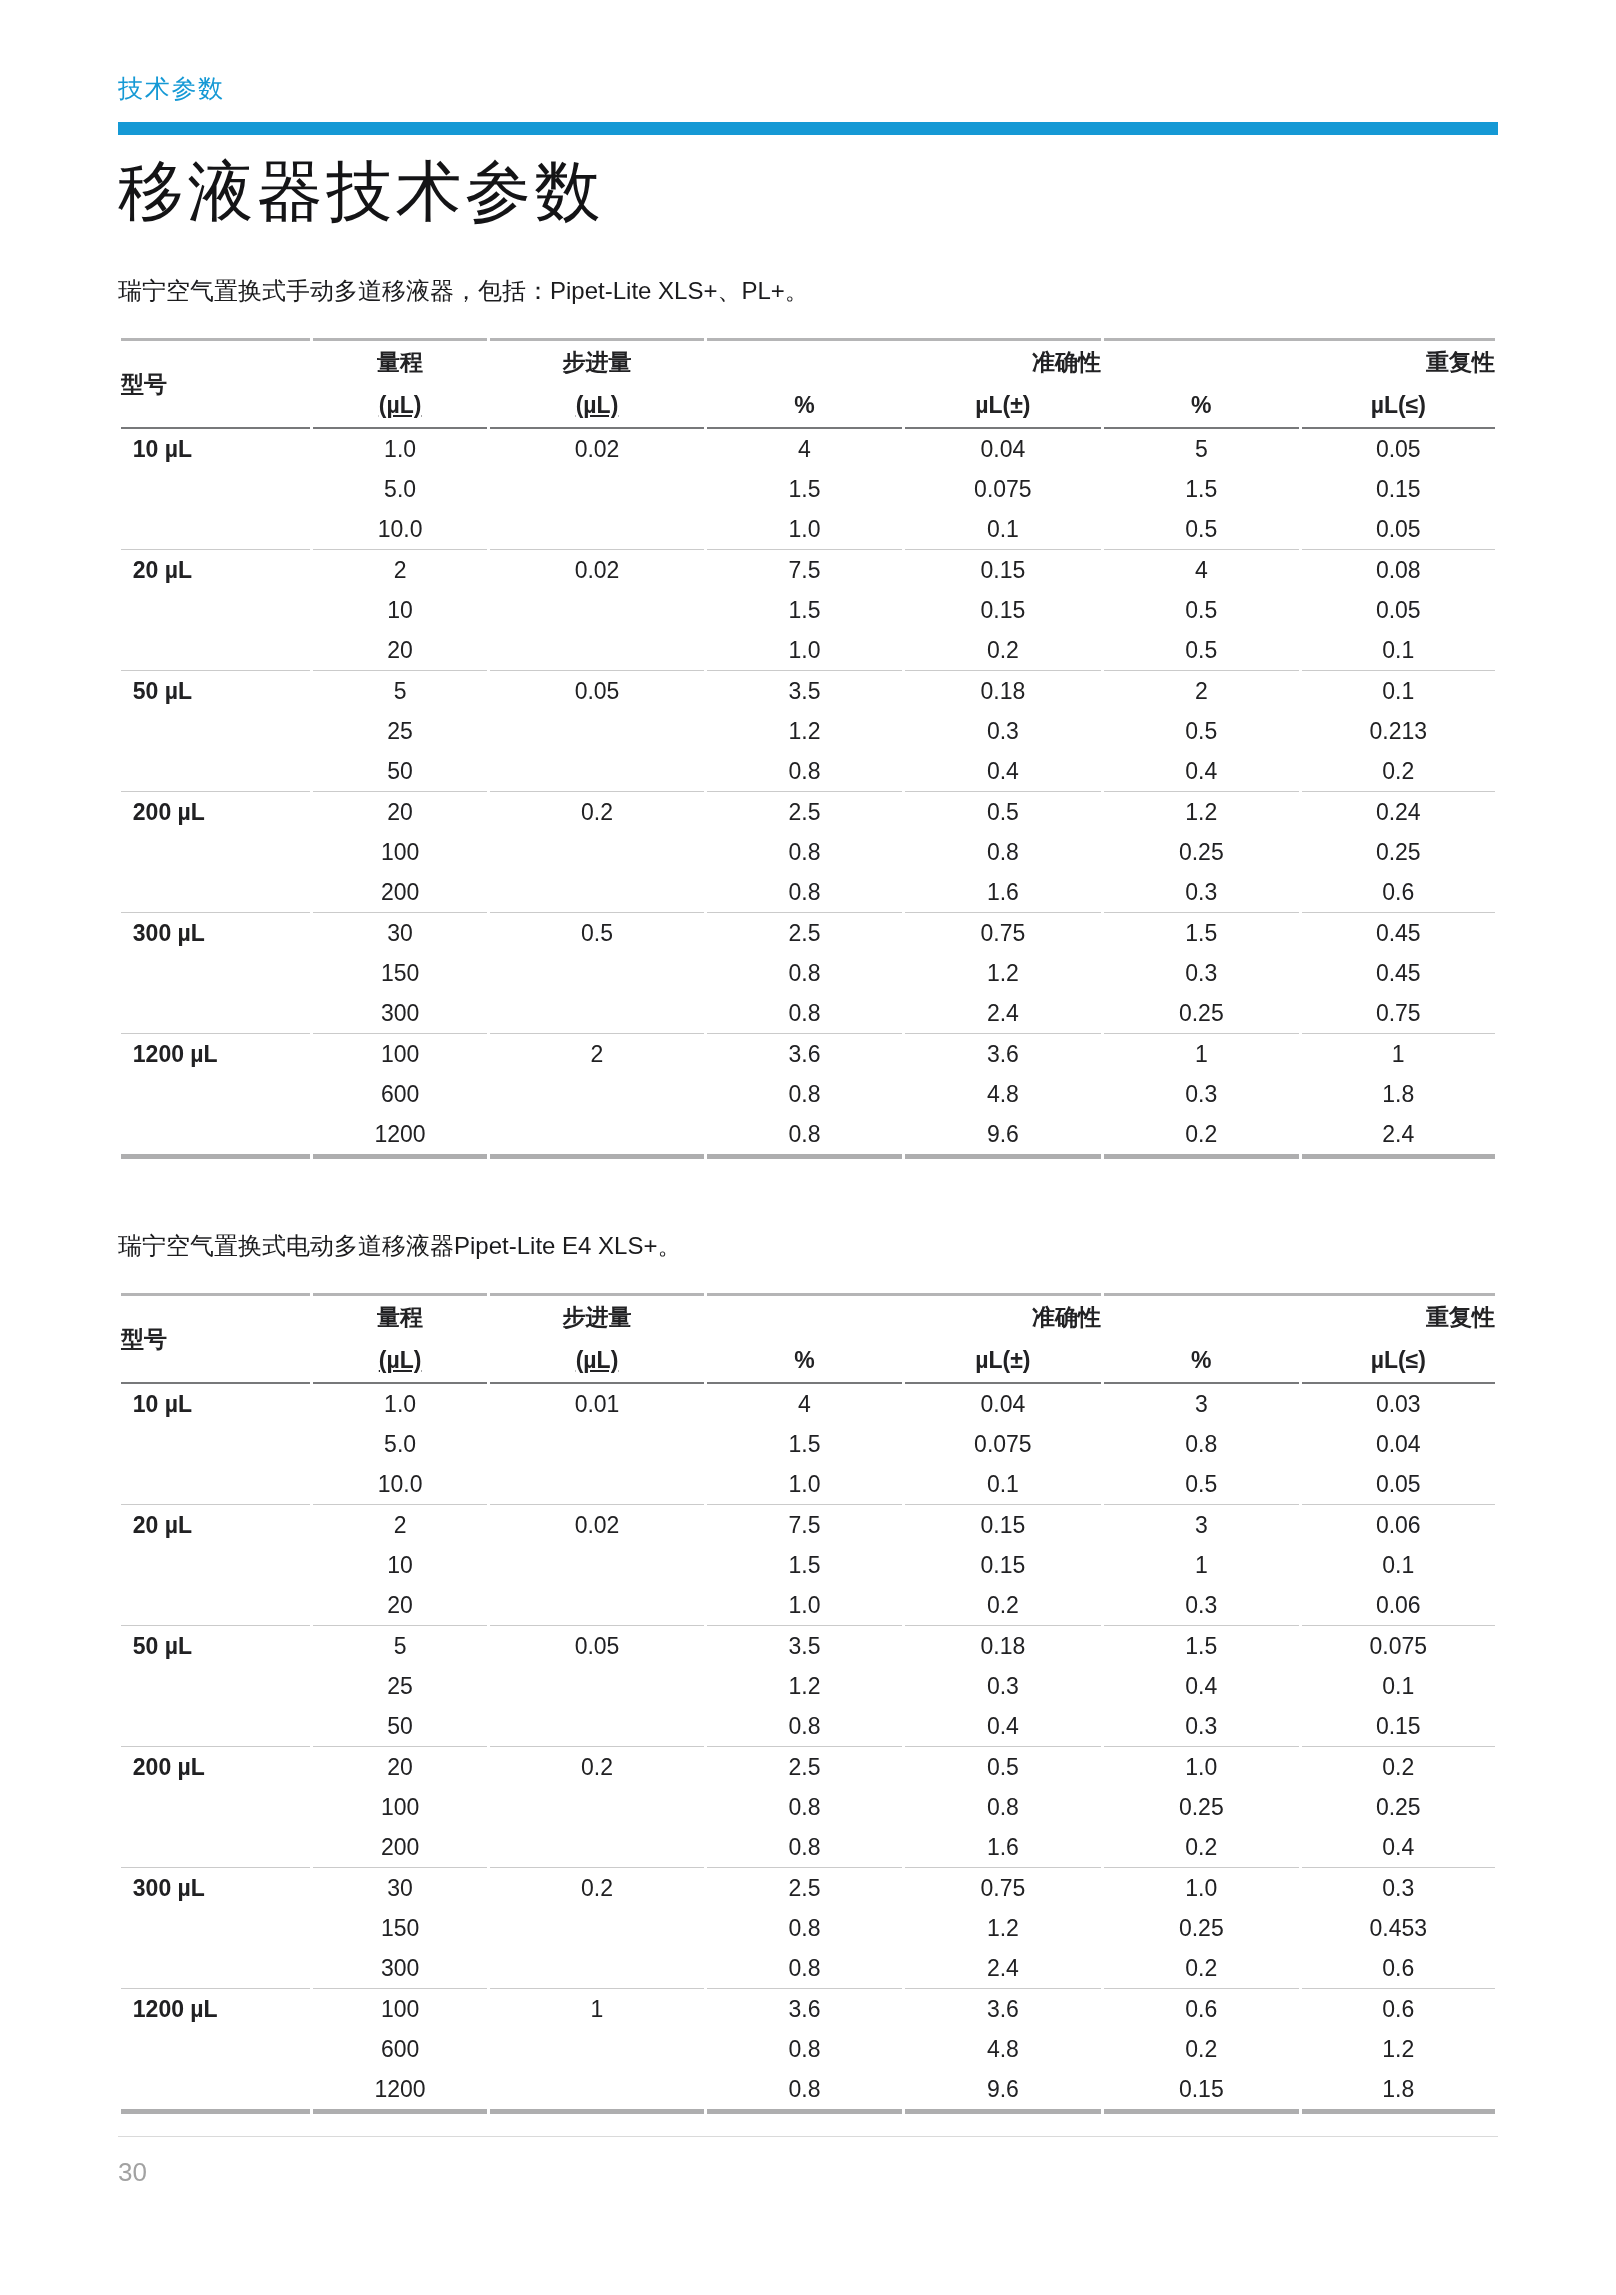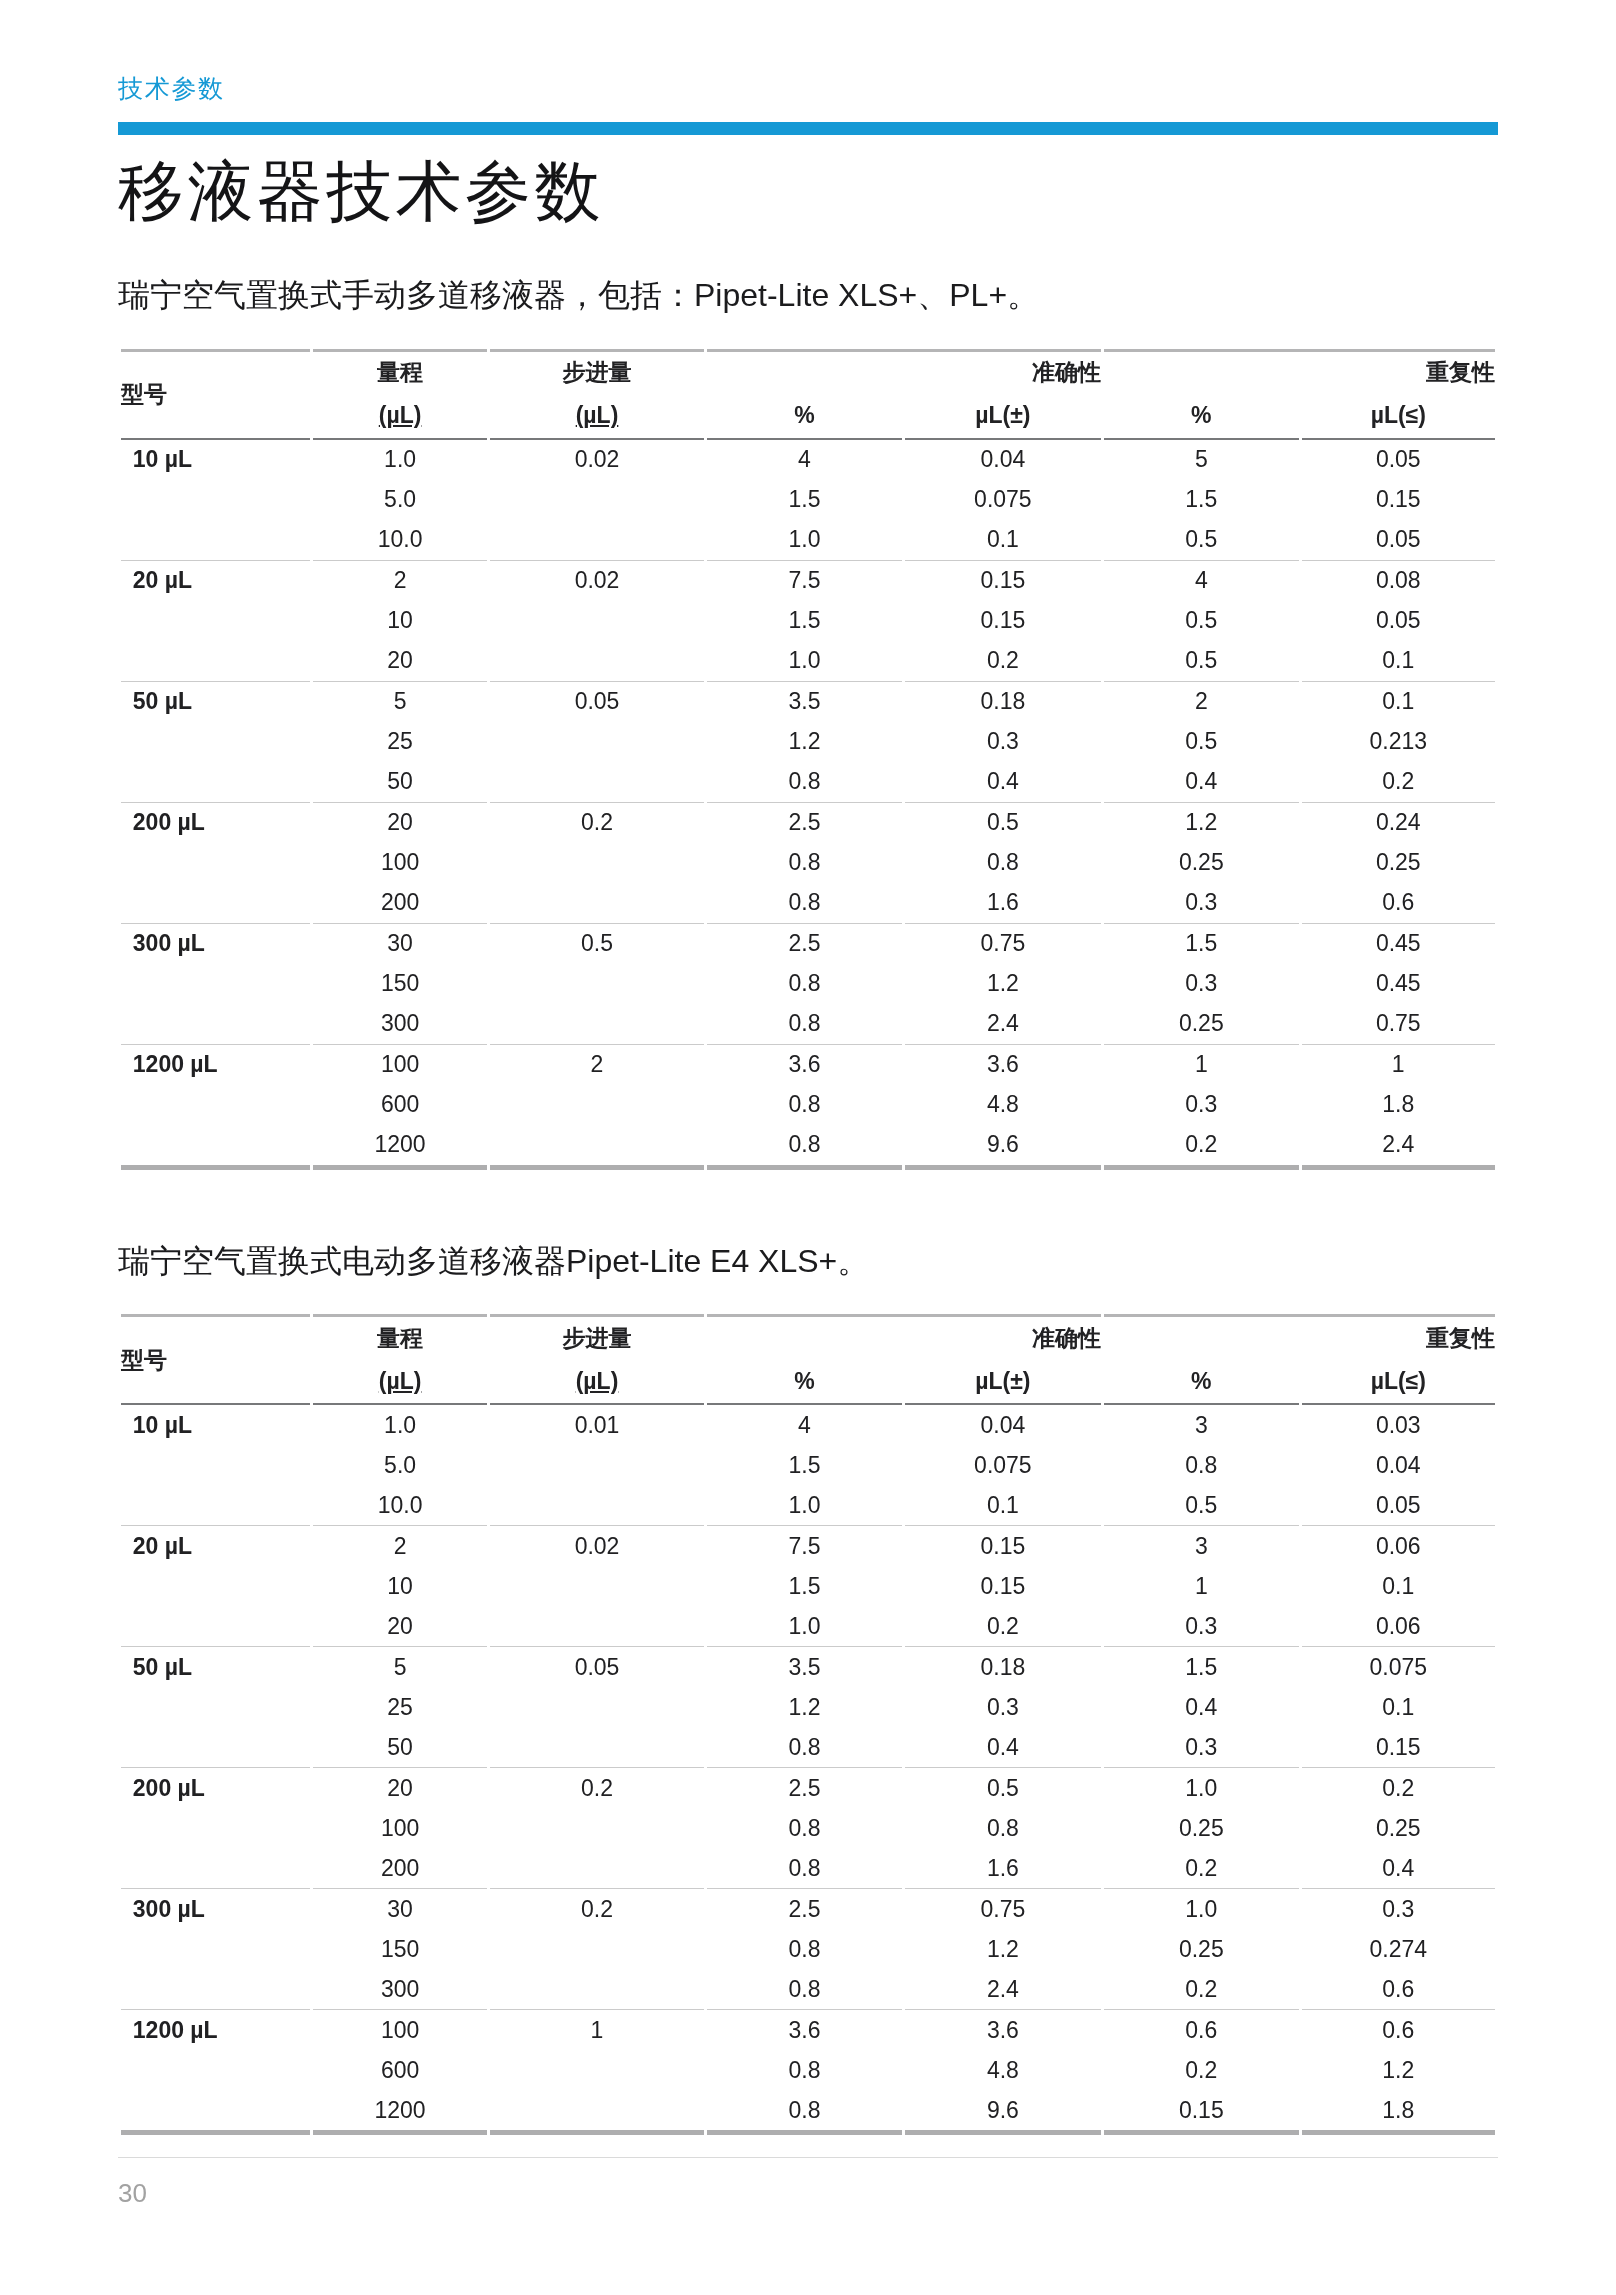--- a/index.html
+++ b/index.html
@@ -4,21 +4,21 @@
 <style>
   html,body { margin:0; padding:0; background:#e9e9e9; }
   body { font-family:"Liberation Sans","DejaVu Sans",sans-serif; color:#1e1e20; }
   .page {
     width:1616px; height:2295px; background:#ffffff;
     padding:0 118px; box-sizing:border-box; overflow:hidden; margin:0 auto;
   }
   .eyebrow { padding-top:72px; font-size:25px; color:#1599d5; letter-spacing:1.7px; }
   .accent-bar { margin-top:17px; height:12.6px; background:#1599d5; }
   .doc-title { margin-top:17px; font-size:66px; font-weight:400; letter-spacing:3.4px; color:#141416; line-height:1.2; }
-  .table-caption { font-size:32px; color:#1b1b1d; line-height:1.3; }
+  .table-caption { font-size:24px; color:#1b1b1d; line-height:1.3; }
   .caption-1 { margin-top:35px; }
   .caption-2 { margin-top:71px; }
 
   table.spec { width:1380px; border-collapse:separate; border-spacing:3.4px 0; table-layout:fixed; margin-top:32px; }
   table.spec th, table.spec td { padding:0; }
 
   thead th { font-weight:700; font-size:23px; color:#222224; border-top:3.4px solid #b5b5b6; }
   th.h-group { height:42px; vertical-align:middle; text-align:right; }
   tr.h-sub th { height:44px; vertical-align:middle; text-align:center; border-top:none; border-bottom:2.5px solid #77787a; }
   th.rs { border-bottom:2.5px solid #77787a; }
@@ -398,21 +398,21 @@
           <td class="c-num">1.0</td>
           <td class="c-num">0.3</td>
         </tr>
         <tr>
           <td class="c-model"></td>
           <td class="c-num">150</td>
           <td class="c-num"></td>
           <td class="c-num">0.8</td>
           <td class="c-num">1.2</td>
           <td class="c-num">0.25</td>
-          <td class="c-num">0.274</td>
+          <td class="c-num">0.453</td>
         </tr>
         <tr>
           <td class="c-model"></td>
           <td class="c-num">300</td>
           <td class="c-num"></td>
           <td class="c-num">0.8</td>
           <td class="c-num">2.4</td>
           <td class="c-num">0.2</td>
           <td class="c-num">0.6</td>
         </tr>

